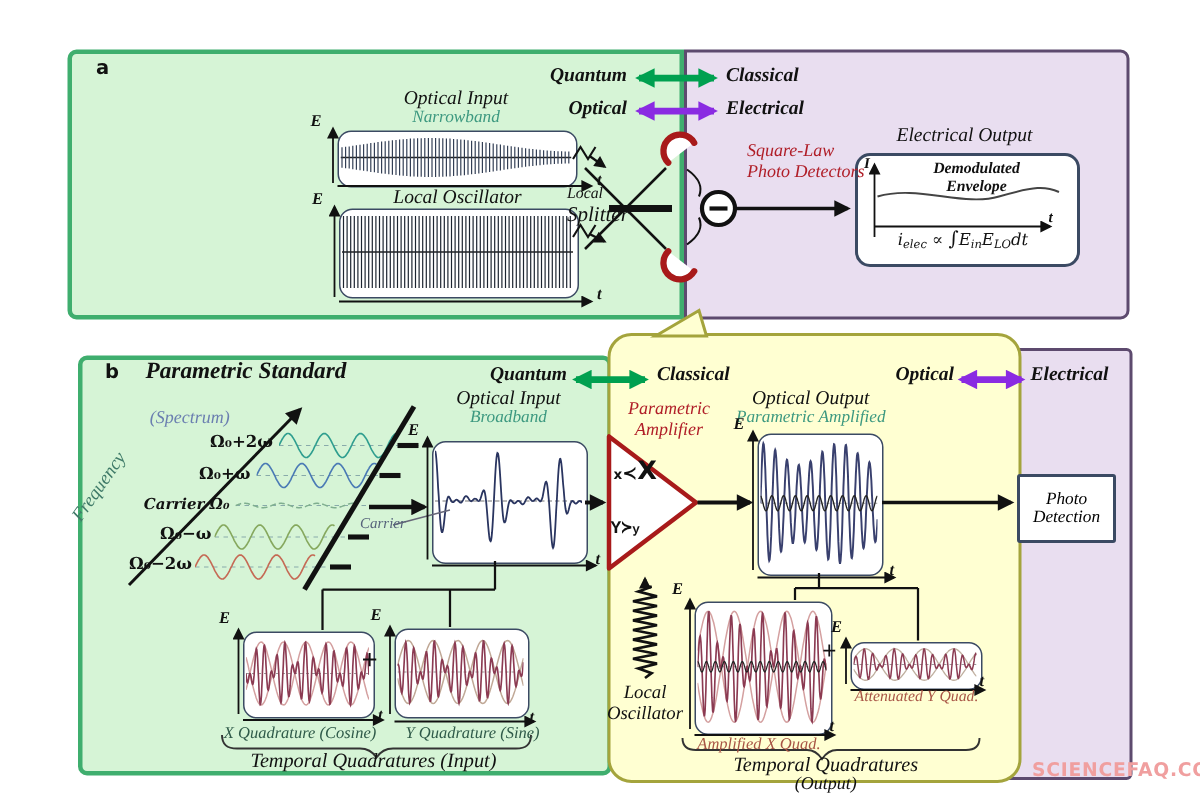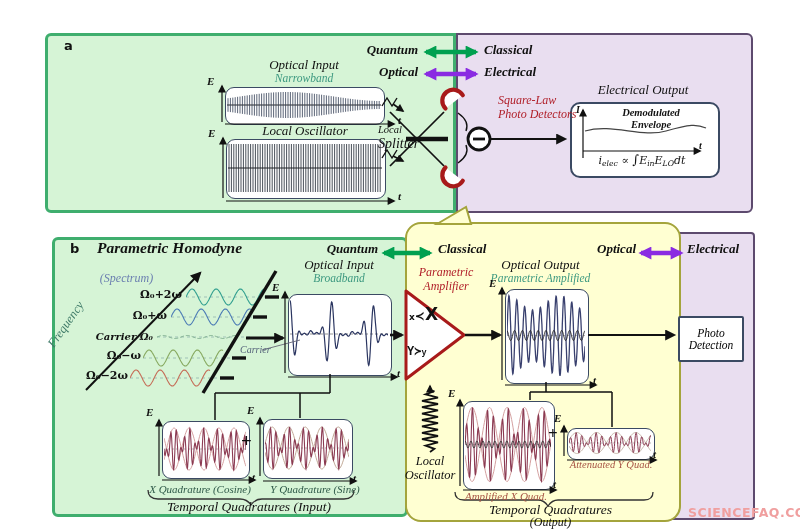--- a/index.html
+++ b/index.html
@@ -58,21 +58,21 @@
   <div class="t i c txt" style="left:570px;top:83px;width:146px;font-size:13px">Electrical Output</div>
   <div class="t b i txt" style="left:576px;top:104px;font-size:10px">I</div>
   <div class="t b i c txt" style="left:596px;top:107px;width:110px;font-size:10.5px">Demodulated</div>
   <div class="t b i c txt" style="left:596px;top:119px;width:110px;font-size:10.5px">Envelope</div>
   <div class="t b i txt" style="left:699px;top:140px;font-size:10px">t</div>
   <div class="t i c txt" style="left:576px;top:153px;width:132px;font-size:11px;font-family:'DejaVu Serif',serif">
     <span>i</span><sub>elec</sub><span> ∝ </span><span style="font-size:13px">∫</span><span>E</span><sub>in</sub><span>E</span><sub>LO</sub><span>dt</span>
   </div>
 
   <div class="t b txt" style="left:70px;top:242px;font-size:13px;font-family:'DejaVu Sans',sans-serif">b</div>
-  <div class="t b i txt" style="left:97px;top:239px;font-size:15.5px">Parametric Homodyne</div>
+  <div class="t b i txt" style="left:97px;top:239px;font-size:15.5px">Parametric Standard</div>
 
   <div class="t i c steel txt" style="left:44px;top:272px;width:165px;font-size:12px">(Spectrum)</div>
   <div class="t i txt" style="left:40px;top:318px;font-size:12.5px;color:#3f7a68;transform:rotate(-55deg)">Frequency</div>
 
   <div class="t b r txt" style="left:95px;top:289px;width:87px;font-size:11px;font-family:'DejaVu Serif',serif">Ω₀+2ω</div>
   <div class="t b r txt" style="left:95px;top:310px;width:72px;font-size:11px;font-family:'DejaVu Serif',serif">Ω₀+ω</div>
   <div class="t b i r txt" style="left:83px;top:331px;width:70px;font-size:10px;font-family:'DejaVu Serif',serif">Carrier Ω₀</div>
   <div class="t b r txt" style="left:85px;top:350px;width:56px;font-size:11px;font-family:'DejaVu Serif',serif">Ω₀−ω</div>
   <div class="t b r txt" style="left:78px;top:370px;width:50px;font-size:11px;font-family:'DejaVu Serif',serif">Ω₀−2ω</div>
 

